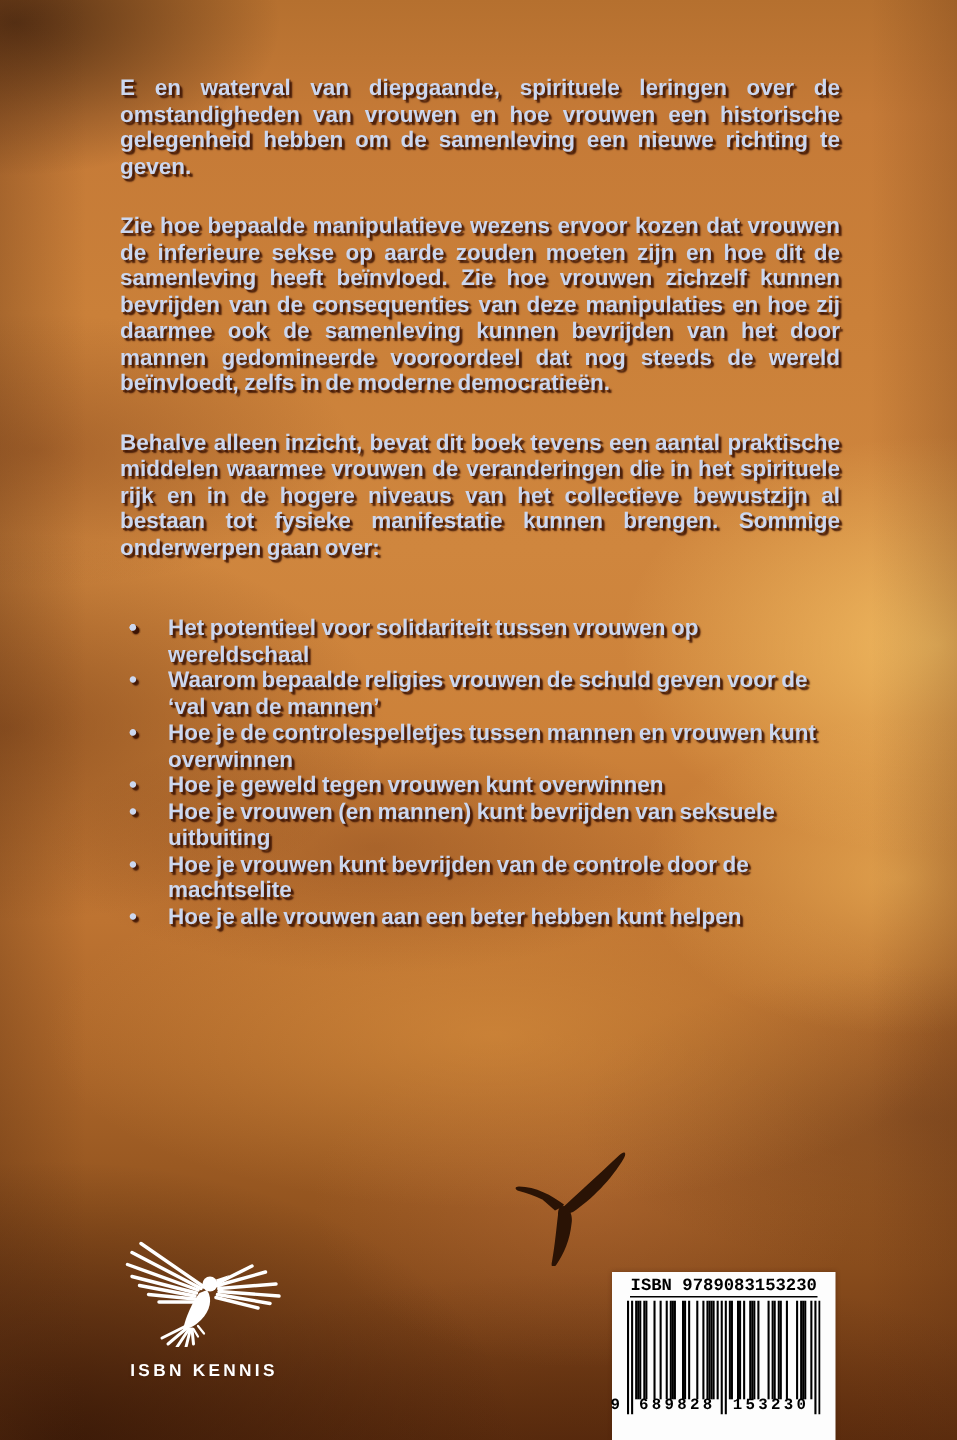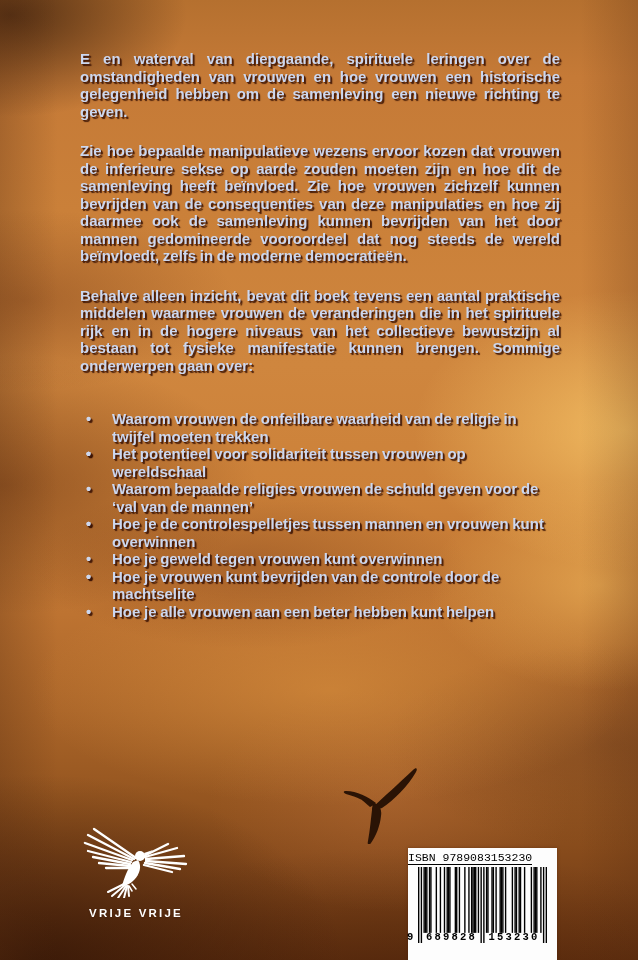--- a/index.html
+++ b/index.html
@@ -45,22 +45,22 @@
     margin-top:5px;font-size:11.5px;letter-spacing:2.2px;font-weight:bold;
     white-space:nowrap;text-shadow:0 1px 2px rgba(60,25,8,.5);
   }
   
   .barcode{
     position:absolute;left:408px;top:848px;width:149px;height:112px;
     background:#fdfdfd;box-shadow:0 0 3px rgba(60,25,5,.4);
     color:#000;
   }
   .isbn-line{
-    margin-top:3px;height:15px;
-    font-family:"Liberation Mono",monospace;font-weight:normal;font-size:11.5px;letter-spacing:0;
+    text-align:center;margin-top:3px;height:15px;
+    font-family:"Liberation Mono",monospace;font-weight:bold;font-size:11.5px;letter-spacing:0;
   }
   .isbn-line span{display:inline-block;border-bottom:1.5px solid #000;padding-bottom:0;}
   .ean{position:relative;width:129px;height:76px;margin:1px auto 0;}
   .ean svg{position:absolute;left:0;top:0;}
   .ean .hr{
     position:absolute;bottom:0;font-family:"Liberation Mono",monospace;font-weight:bold;
     font-size:10.5px;line-height:11px;text-align:center;letter-spacing:2.2px;white-space:nowrap;
   }
   .ean .d1{left:-11px;letter-spacing:0;}
   .ean .d2{left:6px;width:55px;}
@@ -73,21 +73,20 @@
   <div class="sky"></div>
 
   <div class="blurb">
     <p>E en waterval van diepgaande, spirituele leringen over de omstandigheden van vrouwen en hoe vrouwen een historische gelegenheid hebben om de samenleving een nieuwe richting te geven.</p>
     <p>Zie hoe bepaalde manipulatieve wezens ervoor kozen dat vrouwen de inferieure sekse op aarde zouden moeten zijn en hoe dit de samenleving heeft beïnvloed. Zie hoe vrouwen zichzelf kunnen bevrijden van de consequenties van deze manipulaties en hoe zij daarmee ook de samenleving kunnen bevrijden van het door mannen gedomineerde vooroordeel dat nog steeds de wereld beïnvloedt, zelfs in de moderne democratieën.</p>
     <p>Behalve alleen inzicht, bevat dit boek tevens een aantal praktische middelen waarmee vrouwen de veranderingen die in het spirituele rijk en in de hogere niveaus van het collectieve bewustzijn al bestaan tot fysieke manifestatie kunnen brengen. Sommige onderwerpen gaan over:</p>
     <ul class="topics">
 
     <li>
         <span class="dot">•</span>
-        <span>Waarom vrouwen de onfeilbare waarheid van de religie in twijfel moeten trekken</span>
       </li>
         <li>
         <span class="dot">•</span>
       </li>
         <li>
         <span class="dot">•</span>
       </li>
         <li>
         <span class="dot">•</span>
         <span>Het potentieel voor solidariteit tussen vrouwen op wereldschaal</span>
@@ -102,20 +101,21 @@
         <li>
         <span class="dot">•</span>
         <span>Hoe je de controlespelletjes tussen mannen en vrouwen kunt overwinnen</span>
       </li>
         <li>
         <span class="dot">•</span>
         <span>Hoe je geweld tegen vrouwen kunt overwinnen</span>
       </li>
         <li>
         <span class="dot">•</span>
+        <span>Hoe je vrouwen (en mannen) kunt bevrijden van seksuele uitbuiting</span>
       </li>
         <li>
         <span class="dot">•</span>
         <span>Hoe je vrouwen kunt bevrijden van de controle door de machtselite</span>
       </li>
         <li>
         <span class="dot">•</span>
         <span>Hoe je alle vrouwen aan een beter hebben kunt helpen</span>
       </li>
       </ul>
@@ -160,21 +160,21 @@
         <path d="M50,58 L54,63"></path>
           <path d="M47,60 L50,65"></path>
       </g>
       <g fill="#ffffff">
         <circle cx="58" cy="30" r="5"></circle>
         <path d="M62,27 L71,24 L63,30 Z"></path>
         <path d="M63,31 L70,33 L63,34 Z"></path>
         <path d="M56,34 C60,40 58,48 52,54 C48,58 44,60 40,60 C42,52 46,42 51,36 Z"></path>
       </g>
     </svg>
-    <div class="name">VRIJE VRIJE</div>
+    <div class="name">ISBN KENNIS</div>
   </div>
 
   <div class="barcode">
     <div class="isbn-line">
       <span>ISBN 9789083153230</span>
     </div>
     <div class="ean">
       <svg id="ean-svg" width="129" height="76" viewBox="0 0 95 30" preserveAspectRatio="none">
           <rect x="0" y="0" width="1.02" height="30" fill="#000"></rect>
           <rect x="2" y="0" width="1.02" height="30" fill="#000"></rect>

